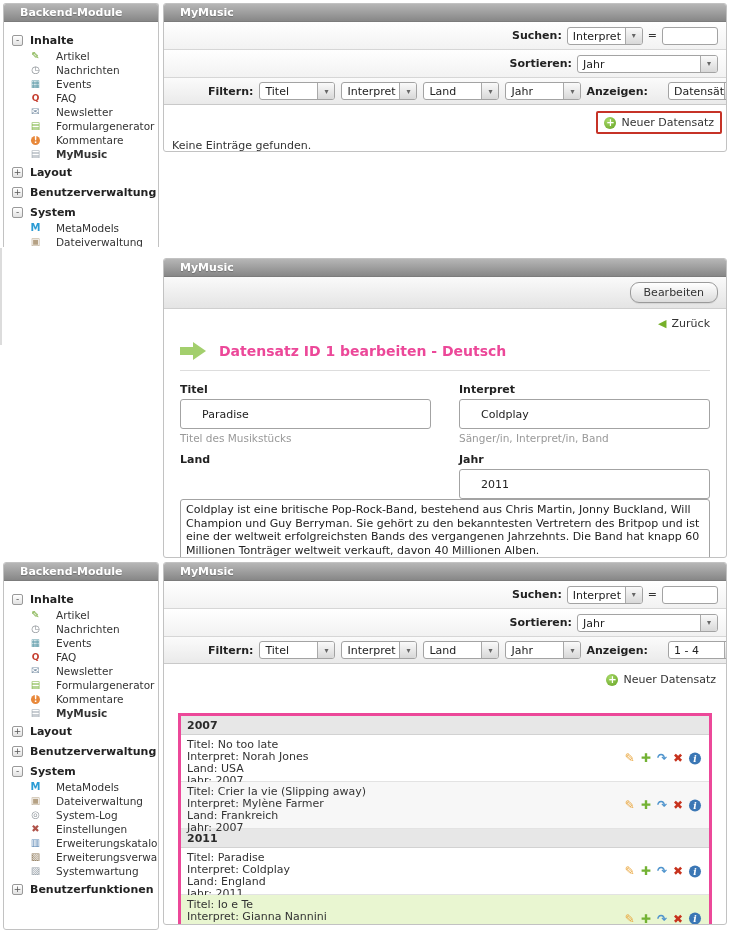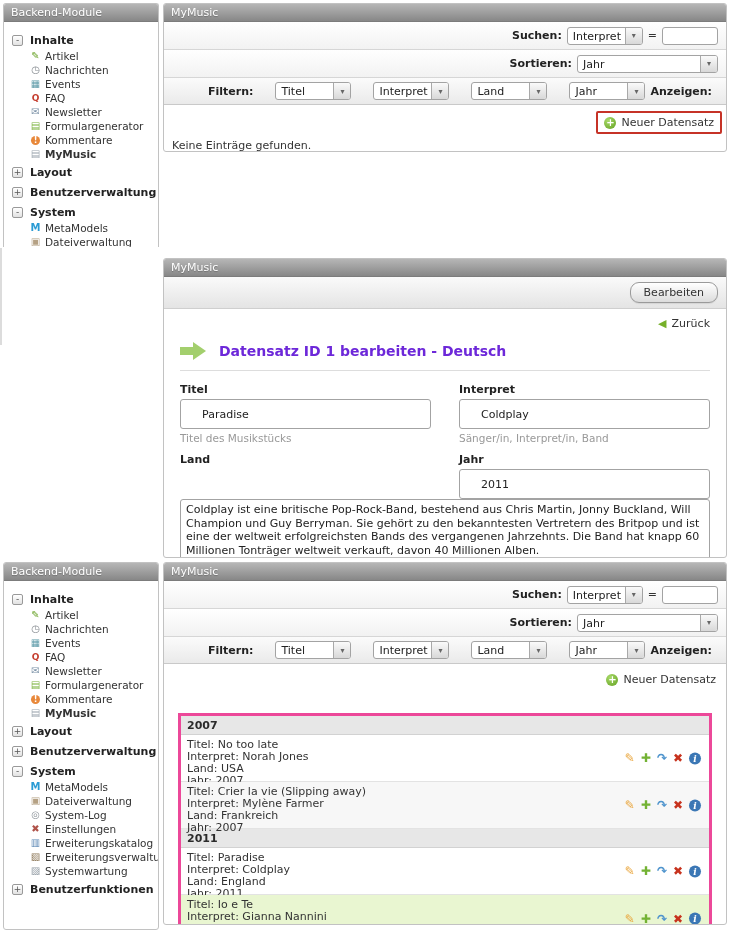--- a/index.html
+++ b/index.html
@@ -9,31 +9,31 @@
   
   .panel,.sidebar{position:absolute;border:1px solid #c2c2c2;border-radius:3px;
       background:#fff;box-sizing:border-box;overflow:hidden}
   #sidebar-top{left:3px;top:3px;width:156px;height:244px;border-bottom:none;border-radius:3px 3px 0 0}
   #sidebar-bottom{left:3px;top:562px;width:156px;height:368px}
   #main-top{left:163px;top:3px;width:564px;height:149px}
   #panel-editor{left:163px;top:258px;width:564px;height:300px}
   #main-bottom{left:163px;top:562px;width:564px;height:363px}
   .remnant{position:absolute;left:0;top:248px;width:2px;height:97px;background:#dcdcdc}
 
-  .panel-header{height:18px;line-height:17px;padding:0 7px;
-      background:linear-gradient(#b6b6b6,#878787);color:#fff;font-weight:normal;
+  .panel-header{height:18px;line-height:17px;padding:0 16px;
+      background:linear-gradient(#b6b6b6,#878787);color:#fff;font-weight:bold;
       border-bottom:1px solid #7c7c7c;text-shadow:0 1px 1px rgba(0,0,0,.25);font-size:11px;box-sizing:border-box}
 
   
   .trow{display:flex;align-items:center;justify-content:flex-end;gap:5px;height:28px;
       padding:0 8px;background:linear-gradient(#ffffff,#f2f2f2);border-bottom:1px solid #d6d6d6;box-sizing:border-box}
   .trow .lbl{font-weight:bold;color:#222}
   .trow.filter{justify-content:space-between;height:27px;
       background:linear-gradient(#fbfbfb,#eaeaea);border-bottom:1px solid #c9c9c9}
-  .fleft{display:flex;align-items:center;gap:22px;margin-left:36px}
+  .fleft{display:flex;align-items:center;gap:6px;margin-left:36px}
   .fright{display:flex;align-items:center;gap:20px}
 
   .sel{display:inline-flex;align-items:stretch;height:18px;border:1px solid #a3a3a3;border-radius:3px;
       background:#fff;overflow:hidden;box-sizing:border-box;flex:none}
   .sel .v{padding:2px 5px 0;flex:1;white-space:nowrap;overflow:hidden;color:#222}
   .sel .a{width:16px;border-left:1px solid #a9a9a9;background:linear-gradient(#fafafa,#d8d8d8);
       display:flex;align-items:center;justify-content:center;color:#666;font-size:8px;flex:none}
   .sel .a::after{content:"▾"}
   .w76{width:76px}.w141{width:141px}.w74{width:74px}
   .ti{width:56px;height:18px;border:1px solid #a3a3a3;border-radius:3px;box-sizing:border-box;
@@ -71,21 +71,21 @@
   
   .etoolbar{height:32px;background:linear-gradient(#fafafa,#e4e4e4);border-bottom:1px solid #cfcfcf;
       display:flex;align-items:center;justify-content:flex-end;padding:0 8px;box-sizing:border-box}
   .btn{padding:3px 13px;border:1px solid #9a9a9a;border-radius:9px;
       background:linear-gradient(#ffffff,#dcdcdc);font:11px "DejaVu Sans",sans-serif;color:#333;
       box-shadow:0 1px 1px rgba(0,0,0,.08);cursor:pointer}
   .ebody{padding:6px 16px}
   .backrow{display:flex;justify-content:flex-end;align-items:center;gap:5px;margin:2px 0 8px;cursor:pointer}
   .back-arrow-glyph{color:#76b02a;font-size:11px}
   .headline{display:flex;align-items:center;gap:12px;margin:12px 0 10px;
-      color:#6d28d9;font-weight:bold;font-size:14px}
+      color:#ec4899;font-weight:bold;font-size:14px}
   .arr{position:relative;width:27px;height:18px;flex:none}
   .arr-r{position:absolute;left:0;top:5px;width:13px;height:8px;background:#a3cf6d}
   .arr-t{position:absolute;left:13px;top:0;width:0;height:0;
       border-left:13px solid #a3cf6d;border-top:9px solid transparent;border-bottom:9px solid transparent}
   .ehr{border:none;border-top:1px solid #ddd;margin:6px 0 4px}
   .fgrid{display:grid;grid-template-columns:1fr 1fr;column-gap:28px}
   .fwide{grid-column:1/3}
   .flabel{font-weight:bold;margin:8px 0 3px;display:flex;align-items:center;gap:5px;color:#222}
   .field input{width:100%;height:30px;border:1px solid #a3a3a3;border-radius:3px;padding:0 21px;
       box-sizing:border-box;font:11px "DejaVu Sans",sans-serif;color:#222}
@@ -93,21 +93,21 @@
   .field textarea{width:100%;height:84px;border:1px solid #a3a3a3;border-radius:3px;padding:3px 5px;
       box-sizing:border-box;font:11px/13.5px "DejaVu Sans",sans-serif;color:#222;resize:none}
   .opt-icon{width:11px;height:11px;background:#d9d9d9;border-radius:2px;display:inline-block}
 
   
   .tree{padding:7px 0 0}
   .tsection{display:flex;align-items:center;gap:7px;padding:5px 8px 2px;font-weight:bold;color:#222;cursor:pointer}
   .toggle{flex:none;width:9px;height:9px;border:1px solid #999;border-radius:2px;
       background:linear-gradient(#fff,#e2e2e2);font-size:9px;line-height:8px;text-align:center;
       color:#555;font-weight:normal}
-  .titem{display:flex;align-items:flex-end;gap:3px;padding:1px 4px 1px 25px;height:12px;
+  .titem{display:flex;align-items:flex-end;gap:14px;padding:1px 4px 1px 25px;height:12px;
       line-height:12px;font-size:10.5px;cursor:pointer;white-space:nowrap}
   .titem.active .tlabel{font-weight:bold}
   .ticon{flex:none;width:13px;text-align:center;font-size:10px;line-height:12px}
   .article-icon::before{content:"✎";color:#6da52e}
   .news-icon::before{content:"◷";color:#8a8f94}
   .events-icon::before{content:"▦";color:#5c9aa8}
   .faq-icon::before{content:"Q";color:#c53d2e;font-weight:bold;font-size:9px}
   .newsletter-icon::before{content:"✉";color:#7d93a8}
   .form-generator-icon::before{content:"▤";color:#79b23a}
   .comments-icon::before{content:"!";color:#fff;background:#e8883a;border-radius:50%;

